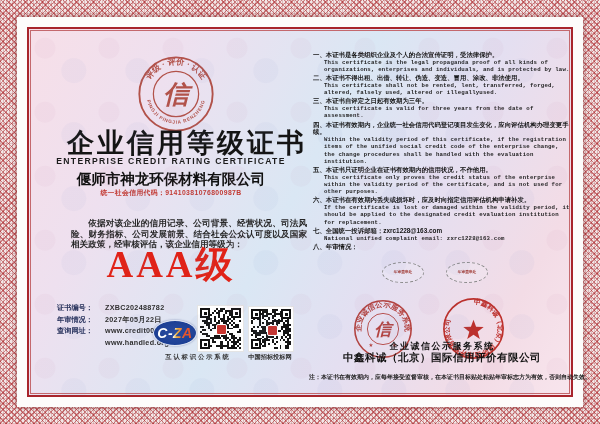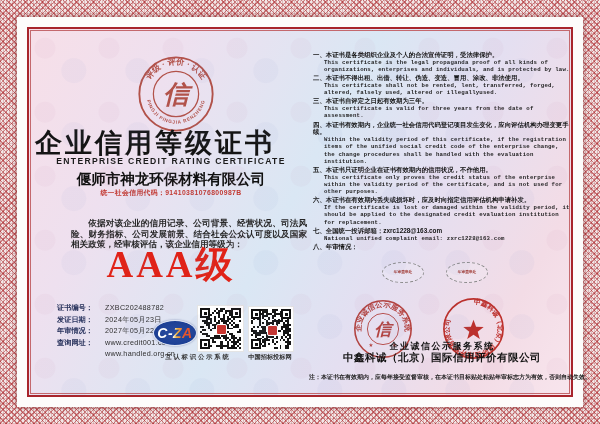--- a/index.html
+++ b/index.html
@@ -16,30 +16,30 @@
     background:linear-gradient(118deg,#f7dfe8 0%,#eee0ef 22%,#dae7f4 48%,#e4dff1 66%,#f3dce6 86%,#f8e5ed 100%);
     background-blend-mode:normal;}
   .frame::before{content:'';position:absolute;inset:1px;border:1px solid #c4686d;pointer-events:none;}
   .frame::after{content:'';position:absolute;inset:0;pointer-events:none;opacity:.5;
     background-image:radial-gradient(circle at 25% 30%, rgba(190,120,160,.10) 0 10px, rgba(0,0,0,0) 11px 30px),
                      radial-gradient(circle at 70% 65%, rgba(120,140,200,.10) 0 12px, rgba(0,0,0,0) 13px 34px);
     background-size:64px 64px;}
   .abs{position:absolute;}
   
   .seal-top{left:108px;top:26px;width:78px;height:78px;opacity:.92;}
-  .title-cn{left:6px;top:96px;width:272px;text-align:left;font-size:27px;font-weight:900;letter-spacing:3px;color:#141414;white-space:nowrap;}
+  .title-cn{left:6px;top:96px;width:272px;text-align:right;font-size:27px;font-weight:900;letter-spacing:3px;color:#141414;white-space:nowrap;}
   .title-en{left:6px;top:127px;width:272px;text-align:center;font-size:8.6px;font-weight:700;letter-spacing:1.3px;color:#1c1c1c;white-space:nowrap;}
   .company{left:6px;top:141px;width:272px;text-align:center;font-size:14.5px;font-weight:900;color:#101010;white-space:nowrap;}
   .credit-code{left:6px;top:159px;width:272px;text-align:center;font-size:6.8px;font-weight:700;color:#c23a33;letter-spacing:.4px;}
   .intro{left:24px;top:171px;width:236px;font-size:8.6px;line-height:10.6px;font-weight:600;color:#262626;text-align:justify;text-indent:2em;}
   .rating{left:6px;top:211px;width:272px;text-align:center;font-size:37px;font-weight:900;letter-spacing:3px;color:#e02318;font-family:"Liberation Serif","DejaVu Serif",serif;}
   .fields{left:28px;top:274px;width:170px;}
   .frow{display:flex;height:11.6px;}
   .flabel{width:48px;font-size:7.2px;font-weight:800;color:#26305a;white-space:nowrap;}
-  .fvalue{font-size:7.2px;font-weight:400;color:#2e2e2e;letter-spacing:.3px;white-space:nowrap;}
+  .fvalue{font-size:7.2px;font-weight:700;color:#2e2e2e;letter-spacing:.3px;white-space:nowrap;}
   .cza{left:124px;top:291px;width:42px;height:24px;border-radius:50%;
     background:radial-gradient(ellipse at 50% 50%, #2a4ca0 0%, #1c3f94 70%, #16347e 100%);
     border:1.5px solid #dfe5f2;display:flex;align-items:center;justify-content:center;box-shadow:0 0 2px rgba(30,50,120,.5);}
   .cza span{font-size:14px;font-weight:900;font-style:italic;letter-spacing:.5px;
     background:linear-gradient(95deg,#ffffff 0 45%,#f0b43c 55%,#e8542a 75%);-webkit-background-clip:text;background-clip:text;color:transparent;}
   .qr{position:absolute;background:#fff;border:1px solid #e4e4e4;}
   .qr1{left:168px;top:276px;width:45px;height:45px;}
   .qr2{left:219px;top:277px;width:44px;height:44px;}
   .qr-grid{position:absolute;inset:2px;display:grid;grid-template-columns:repeat(21,1fr);grid-auto-rows:1fr;}
   .qr-grid i{display:block;}
@@ -91,24 +91,20 @@
       <div class="abs credit-code">统一社会信用代码：91410381076800987B</div>
       <p class="abs intro" style="margin:18px">依据对该企业的信用记录、公司背景、经营状况、司法风险、财务指标、公司发展前景、结合社会公众认可度以及国家相关政策，经审核评估，该企业信用等级为：</p>
       <div class="abs rating">AAA级</div>
 
       <div class="abs fields">
         <div class="frow">
           <span class="flabel">证书编号：</span>
           <span class="fvalue">ZXBC202488782</span>
         </div>
         <div class="frow">
-          <span class="flabel">发证日期：</span>
-          <span class="fvalue">2024年05月23日</span>
-        </div>
-        <div class="frow">
           <span class="flabel">年审情况：</span>
           <span class="fvalue">2027年05月22日</span>
         </div>
         <div class="frow">
           <span class="flabel">查询网址：</span>
           <span class="fvalue">www.credit001.com</span>
         </div>
         <div class="frow">
           <span class="flabel"></span>
           <span class="fvalue">www.handled.org.cn</span>

